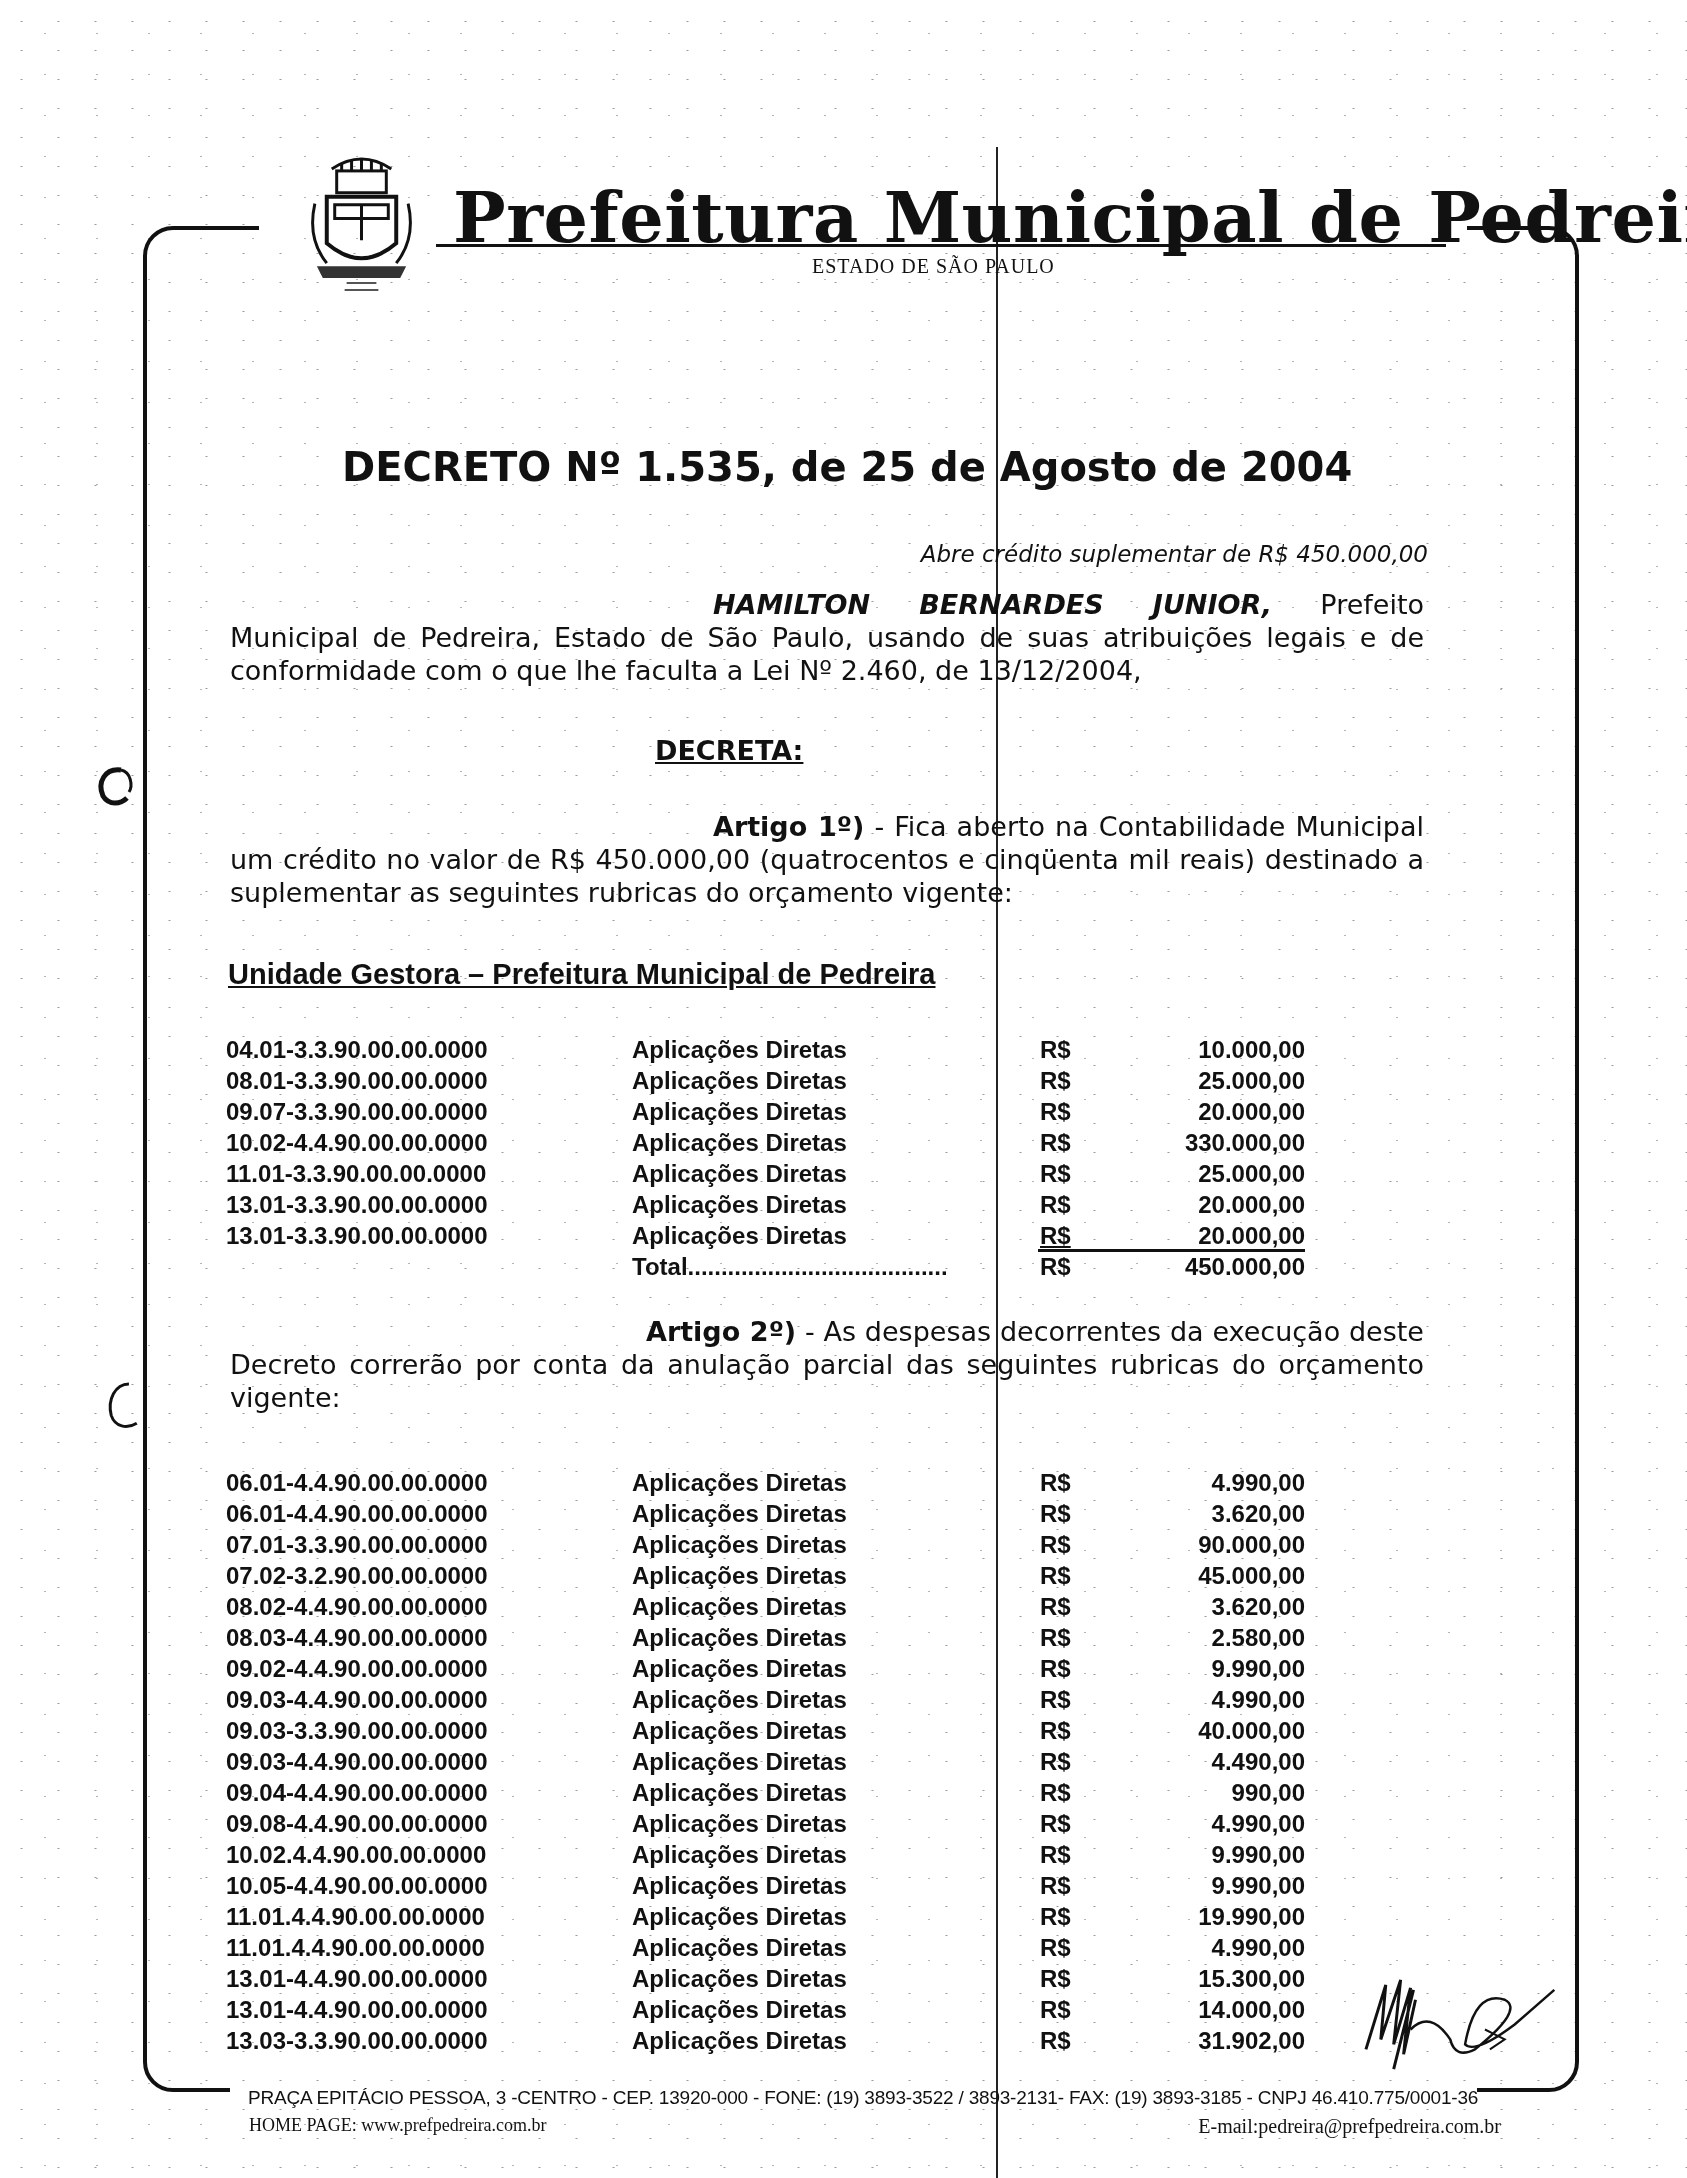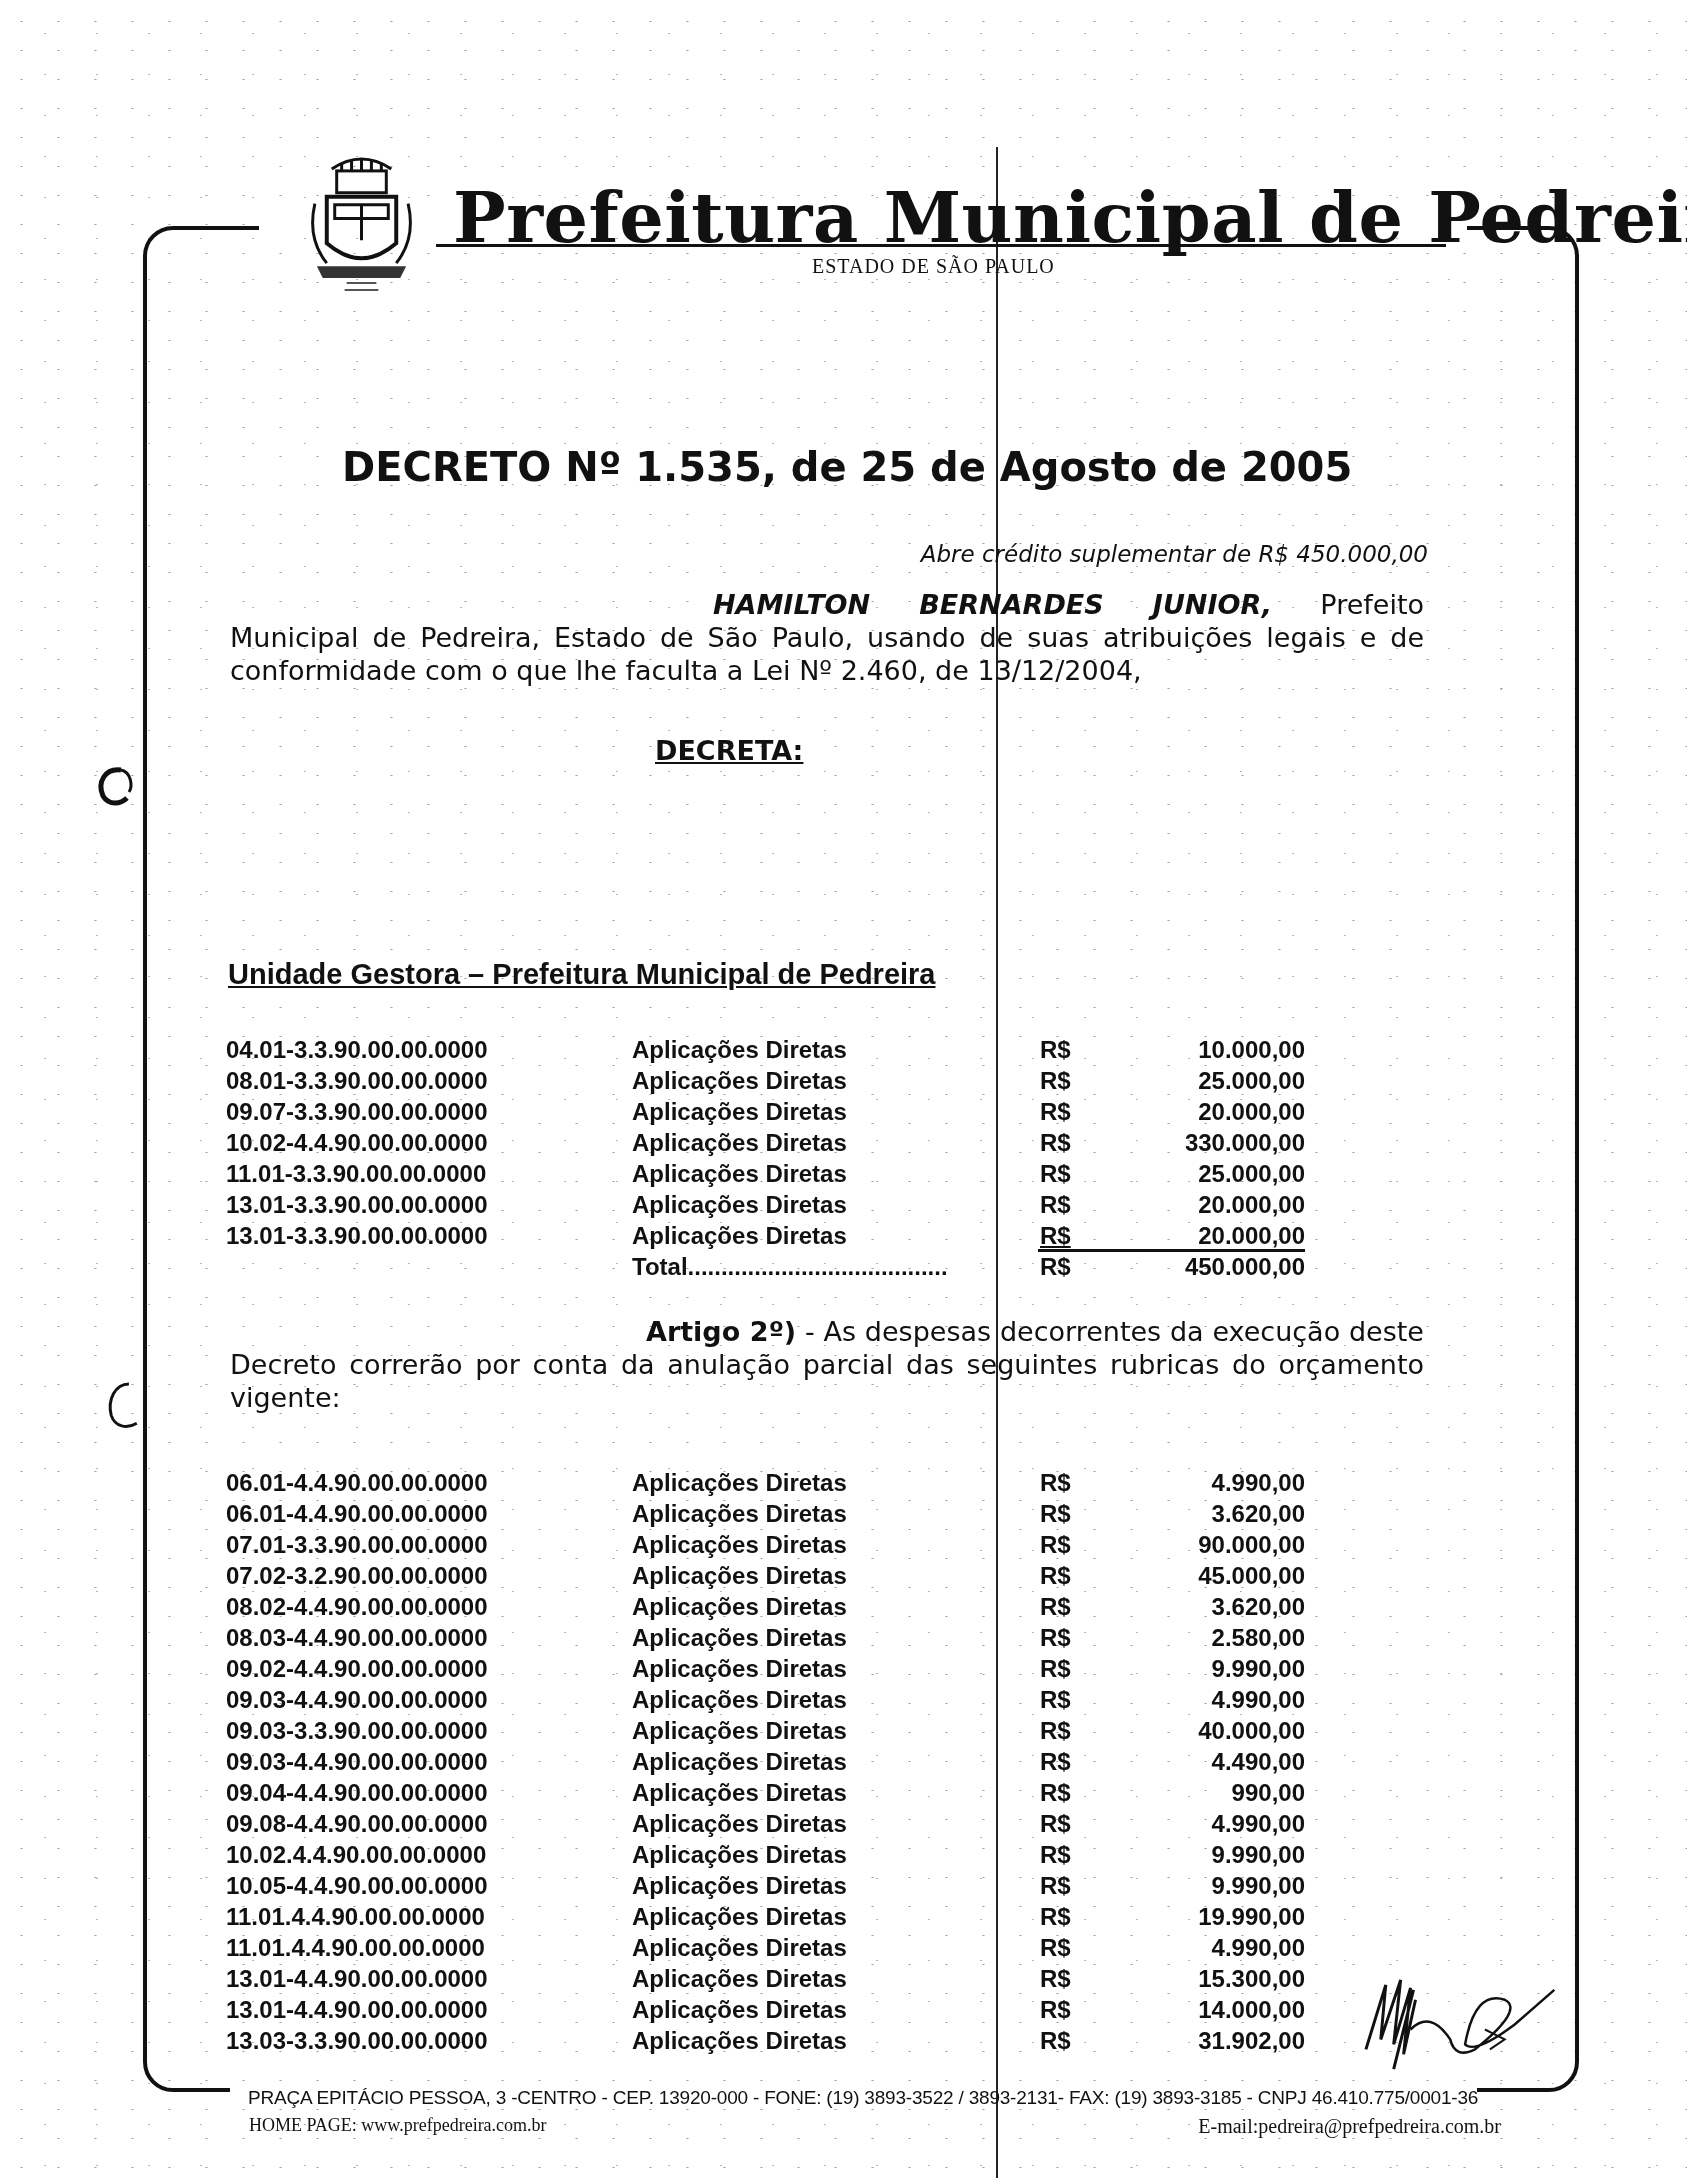--- a/index.html
+++ b/index.html
@@ -70,27 +70,28 @@
     <path d="M38 56 H92 V70 H38 Z M65 56 V92 M38 70 H92" stroke="#111" stroke-width="3" fill="none"></path>
     <path d="M18 55 Q10 90 30 115 M112 55 Q120 90 100 115" stroke="#111" stroke-width="3" fill="none"></path>
     <path d="M20 118 H110 L104 130 H26 Z" fill="#333"></path>
     <path d="M50 135 H80 M48 142 H82" stroke="#555" stroke-width="2"></path>
   </svg>
 
   <div class="org-title">Prefeitura Municipal de Pedreira</div>
   <div class="org-rule"></div>
   <div class="org-state">ESTADO DE SÃO PAULO</div>
 
-  <div class="decree-title">DECRETO Nº 1.535, de 25 de Agosto de 2005</div>
+  <div class="decree-title">DECRETO Nº 1.535, de 25 de Agosto de 2004</div>
   <div class="summary">Abre crédito suplementar de R$ 450.000,00</div>
 
   <div class="para" style="top:588px;"><span class="indent"></span><span class="name">HAMILTON BERNARDES JUNIOR,</span><span> Prefeito Municipal de Pedreira, Estado de São Paulo, usando de suas atribuições legais e de conformidade com o que lhe faculta a Lei Nº 2.460, de 13/12/2004,</span></div>
 
   <div class="decreta">DECRETA:</div>
 
+  <div class="para" style="top:810px;"><span class="indent"></span><span class="bold">Artigo 1º)</span><span> - Fica aberto na Contabilidade Municipal um crédito no valor de R$ 450.000,00 (quatrocentos e cinqüenta mil reais) destinado a suplementar as seguintes rubricas do orçamento vigente:</span></div>
 
   <div class="unit-heading">Unidade Gestora – Prefeitura Municipal de Pedreira</div>
 
   <div class="table" style="top:1036px;" id="t1">
       <div class="row">
         <span class="code">04.01-3.3.90.00.00.0000</span>
         <span class="desc">Aplicações Diretas</span>
         <span class="cur">R$</span>
         <span class="amt">10.000,00</span>
       </div>

